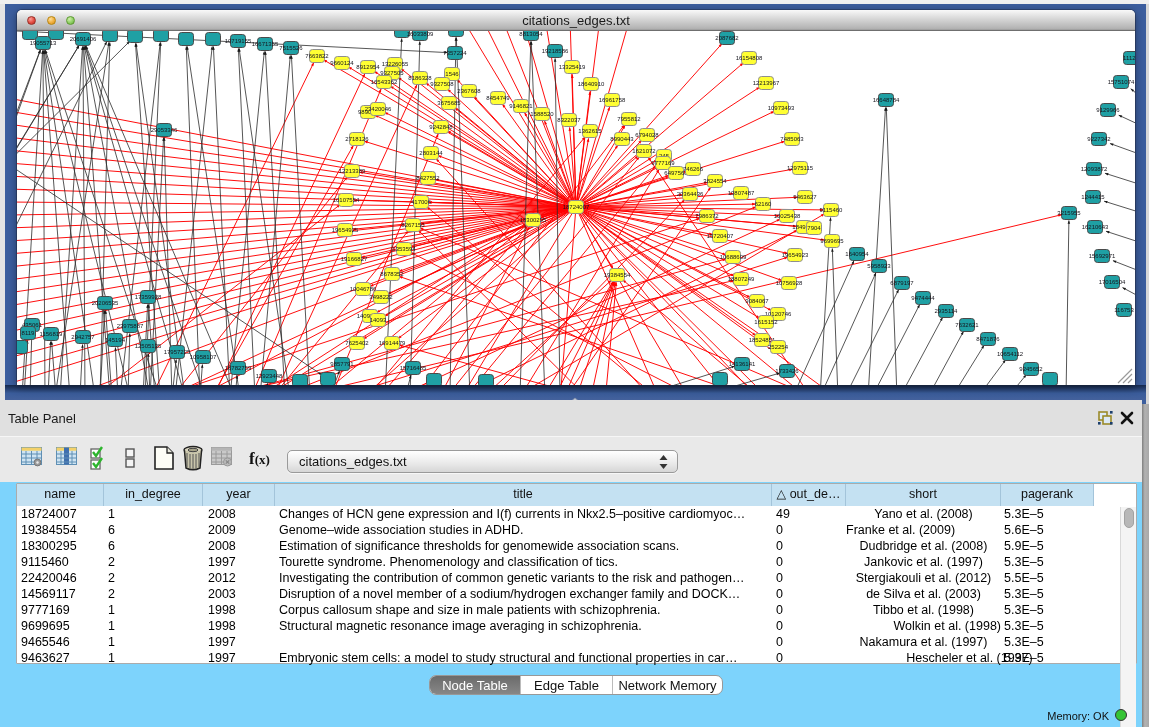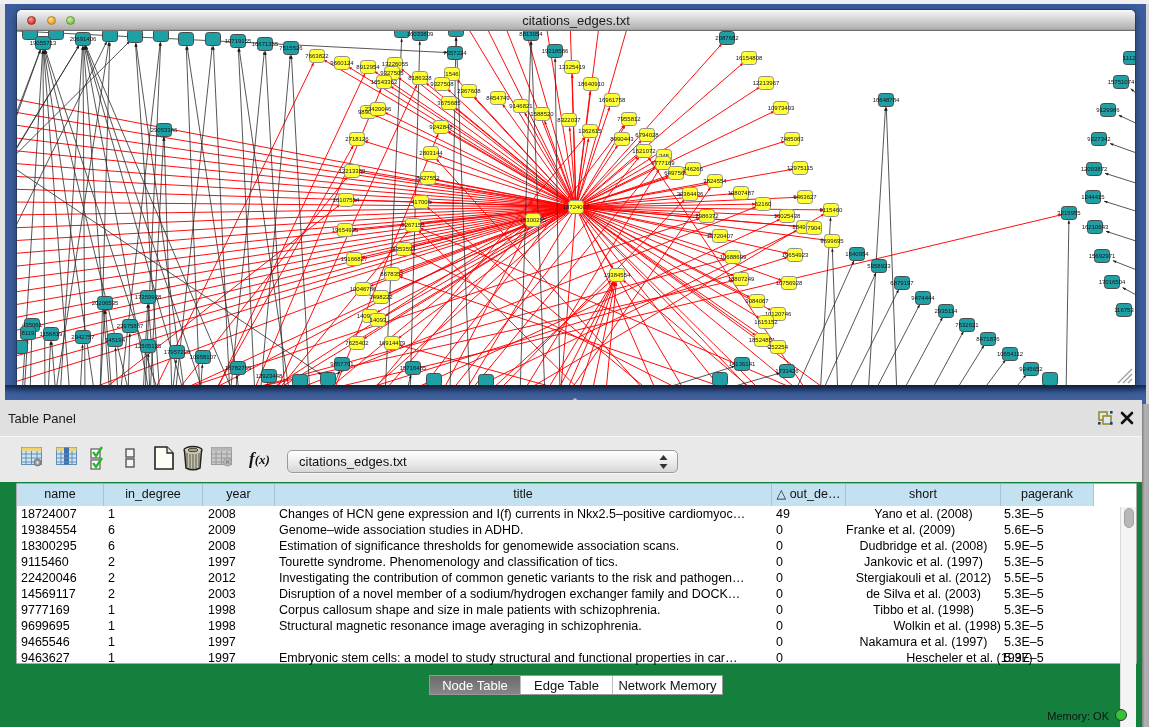--- a/index.html
+++ b/index.html
@@ -10,38 +10,38 @@
 #topgray{left:0;top:0;width:1149px;height:4px;background:#f0f0f0}
 #leftgray{left:0;top:4px;width:5px;height:400px;background:#e4e4e4}
 #trgray{left:1146px;top:4px;width:3px;height:400px;background:#d8d8d8}
 
 #win{left:17px;top:10px;width:1118px;height:375px;background:#fff;border-radius:5px 5px 0 0;box-shadow:0 2px 8px rgba(0,0,0,.45),0 0 0 1px rgba(40,55,90,.55)}
 #tbar{position:absolute;left:0;top:0;width:100%;height:21px;border-radius:5px 5px 0 0;background:linear-gradient(#f9f9f9,#d6d6d6 45%,#b3b3b3 92%,#9a9a9a);border-bottom:1px solid #6f6f6f}
 #tbar .tl{position:absolute;top:6px;width:9px;height:9px;border-radius:50%}
 #title{position:absolute;width:100%;text-align:center;top:3px;font-size:13px;color:#1a1a1a}
 #gcontent{position:absolute;left:0;top:21px;width:1118px;height:354px;overflow:hidden;background:#fff}
 
-#tpanel{left:0;top:400px;width:1142px;height:327px;background:#15803d}
+#tpanel{left:0;top:400px;width:1142px;height:327px;background:#7dd3fc}
 #tphead{position:absolute;left:0;top:0;width:100%;height:37px;background:#e0e0e0;border-bottom:1px solid #f6f6f6}
 #tphead .t{position:absolute;left:8px;top:11px;font-size:13px;color:#1a1a1a}
 #toolrow{position:absolute;left:0;top:37px;width:100%;height:45px;background:#e9e9e9}
 
 #combo{position:absolute;left:287px;top:13px;width:391px;height:23px;background:linear-gradient(#fff,#e9e9e9 60%,#d6d6d6);border:1px solid #9a9a9a;border-radius:5px;font-size:13px;color:#111;line-height:21px;padding-left:11px;box-shadow:0 1px 1px rgba(255,255,255,.7)}
 
 #tbl{position:absolute;left:16px;top:83px;width:1121px;height:181px;background:#fff;border:1px solid #ababab;border-radius:1px}
 #thead{position:absolute;left:0;top:0;height:22px;font-size:12.5px;color:#111}
 #thead .c{position:absolute;top:0;height:22px;background:#c4e1f2;border-right:1px solid #a3c4da;text-align:center;line-height:21px;overflow:hidden}
 #rows{position:absolute;left:0;top:23px;font-size:12.5px;color:#000;white-space:nowrap}
 .row{position:absolute;height:16px;line-height:15px;width:1100px}
 .row span{position:absolute;overflow:hidden}
 
 #sbar{position:absolute;left:1103px;top:23px;width:16px;height:557px;background:#f4f4f4;border-left:1px solid #d9d9d9}
 #sthumb{position:absolute;left:2.5px;top:1px;width:10px;height:20px;border-radius:5px;background:#b8b8b8;border:1px solid #a2a2a2}
 
-#tabs{position:absolute;left:429px;top:275px;height:20px;border:1px solid #989898;border-radius:0;overflow:hidden;font-size:13px;display:flex;background:#fff}
+#tabs{position:absolute;left:429px;top:275px;height:20px;border:1px solid #989898;border-radius:7px;overflow:hidden;font-size:13px;display:flex;background:#fff}
 #tabs div{height:20px;line-height:19px;text-align:center}
 #tabs .sel{background:linear-gradient(#6b6b6b,#8a8a8a);color:#fff;width:90px}
 #tabs .n{color:#111;border-left:1px solid #bbb}
 
 #mem{position:absolute;right:33px;top:310px;font-size:11px;color:#111}
 #memdot{position:absolute;right:15px;top:309px;width:12px;height:12px;border-radius:50%;background:#35c435;border:1px solid #333}
 </style></head><body>
 <div class="abs" id="topgray"></div>
 <div class="abs" id="blue"></div>
 <div class="abs" id="bluebot"></div>
@@ -645,21 +645,21 @@
 <path d="M5,8 V22 M8,9 V23.5 M11,9 V24 M14,9 V23.5 M17,8 V22" stroke="#555" stroke-width="1"></path>
 <ellipse cx="11" cy="5" rx="5" ry="1.7" fill="#a7a388" stroke="#444"></ellipse>
       </svg>
       <svg style="position:absolute;left:211px;top:10px" width="23" height="22">
         <rect x="0.5" y="0.5" width="20" height="17" fill="#c9c9c9" stroke="#9a9a9a"></rect>
 <rect x="0.5" y="0.5" width="20" height="3.2" fill="#b5b5b5"></rect>
 <path d="M0,7 H21 M0,11 H21 M0,15 H21 M5,4 V18 M10.5,4 V18 M16,4 V18" stroke="#9a9a9a" stroke-width="1"></path>
         <circle cx="16.5" cy="15" r="4" fill="#bbb" stroke="#999"></circle>
         <path d="M14.8,13.3 L18.2,16.7 M18.2,13.3 L14.8,16.7" stroke="#888" stroke-width="1.2"></path>
       </svg>
-      <div style="position:absolute;left:249px;top:12px;font-family:'Liberation Serif',serif;font-style:italic;font-weight:bold;font-size:17px;color:#111">f<span style="font-size:13px">(x)</span></div>
+      <div style="position:absolute;left:249px;top:12px;font-family:'Liberation Serif',serif;font-weight:bold;font-size:17px;color:#111">f<span style="font-size:13px">(x)</span></div>
     <div id="combo">citations_edges.txt<svg style="position:absolute;right:9px;top:4px" width="9" height="15">
 <path d="M4.5,0 L8.5,5 L0.5,5 z" fill="#333"></path>
           <path d="M4.5,14 L8.5,9 L0.5,9 z" fill="#333"></path>
         </svg></div>
   </div>
   <div id="tbl">
     <div id="thead">
         <div class="c" style="left:0px;width:87px">name</div>
         <div class="c" style="left:87px;width:99px">in_degree</div>
         <div class="c" style="left:186px;width:72px">year</div>

